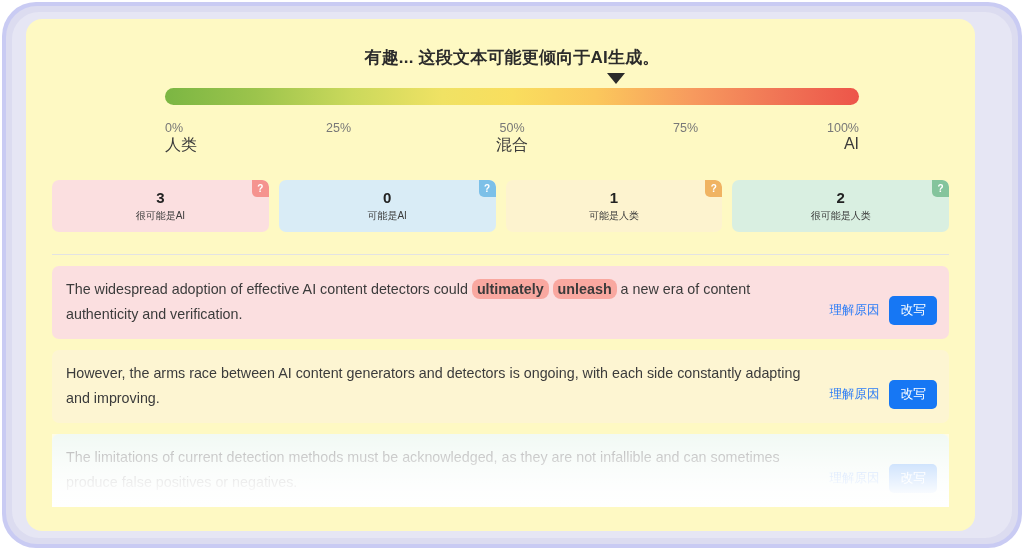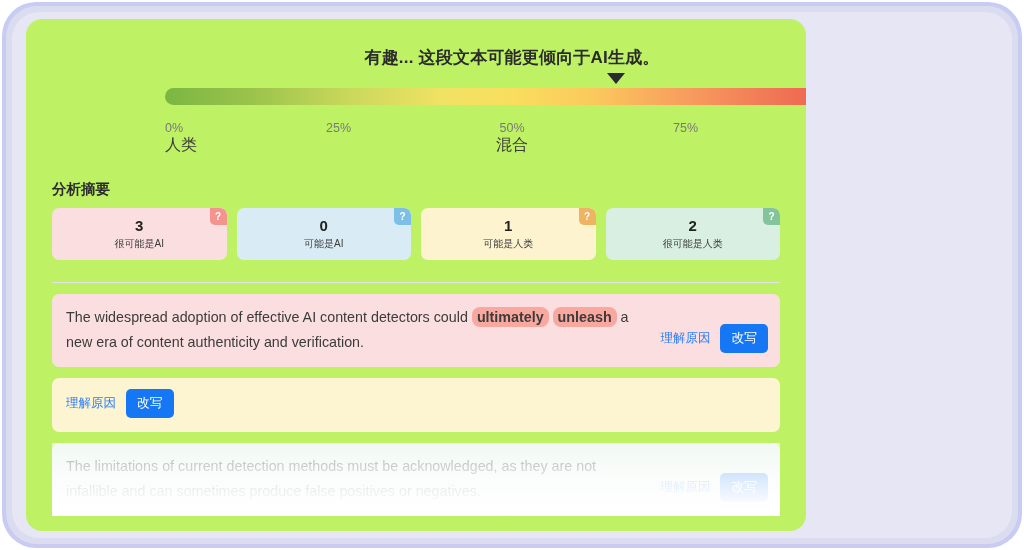--- a/index.html
+++ b/index.html
@@ -39,22 +39,22 @@
     position: absolute;
     left: 12px; top: 12px;
     width: 1000px; height: 526px;
     border-radius: 27px;
     background: #e6e6f4;
   }
 
   .card {
     position: absolute;
     left: 26px; top: 19px;
-    width: 780px; height: 512px;
-    background: #bef264;
+    width: 949px; height: 512px;
+    background: #fef9c3;
     border-radius: 16px;
     overflow: hidden;
   }
 
   
   .gauge-wrap {
     position: absolute;
     left: 0; top: 0;
     width: 972px;
   }
@@ -292,21 +292,20 @@
           <span>75%</span>
         </div>
         <div class="tick t100">
           <span>100%</span>
           <span class="sub">AI</span>
         </div>
       </div>
     </div>
 
     <div style="padding-top:161px;">
-      <div class="section-heading">分析摘要</div>
 
       <div class="summary-row">
 
         <div class="sum-card" style="background: rgb(251, 223, 224);">
           <div class="sum-count">3</div>
           <div class="sum-label">很可能是AI</div>
           <div class="sum-badge" style="background: rgb(245, 147, 143);">?</div>
         </div>
 
         <div class="sum-card" style="background: rgb(217, 236, 246);">
@@ -339,20 +338,21 @@
           <div class="sentence-text">
             <span>The widespread adoption of effective AI content detectors could </span><span class="hl pink">ultimately</span><span> </span><span class="hl pink">unleash</span><span> a new era of content authenticity and verification.</span>
           </div>
           <div class="row-actions">
             <span class="link-btn">理解原因</span>
             <button class="primary-btn">改写</button>
           </div>
         </div>
 
         <div class="sentence-row tint-human-maybe">
+          <div class="sentence-text">However, the arms race between AI content generators and detectors is ongoing, with each side constantly adapting and improving.</div>
           <div class="row-actions">
             <span class="link-btn">理解原因</span>
             <button class="primary-btn">改写</button>
           </div>
         </div>
 
         <div class="sentence-row tint-human-likely fade-row">
           <div class="sentence-text">The limitations of current detection methods must be acknowledged, as they are not infallible and can sometimes produce false positives or negatives.</div>
           <div class="row-actions">
             <span class="link-btn">理解原因</span>

